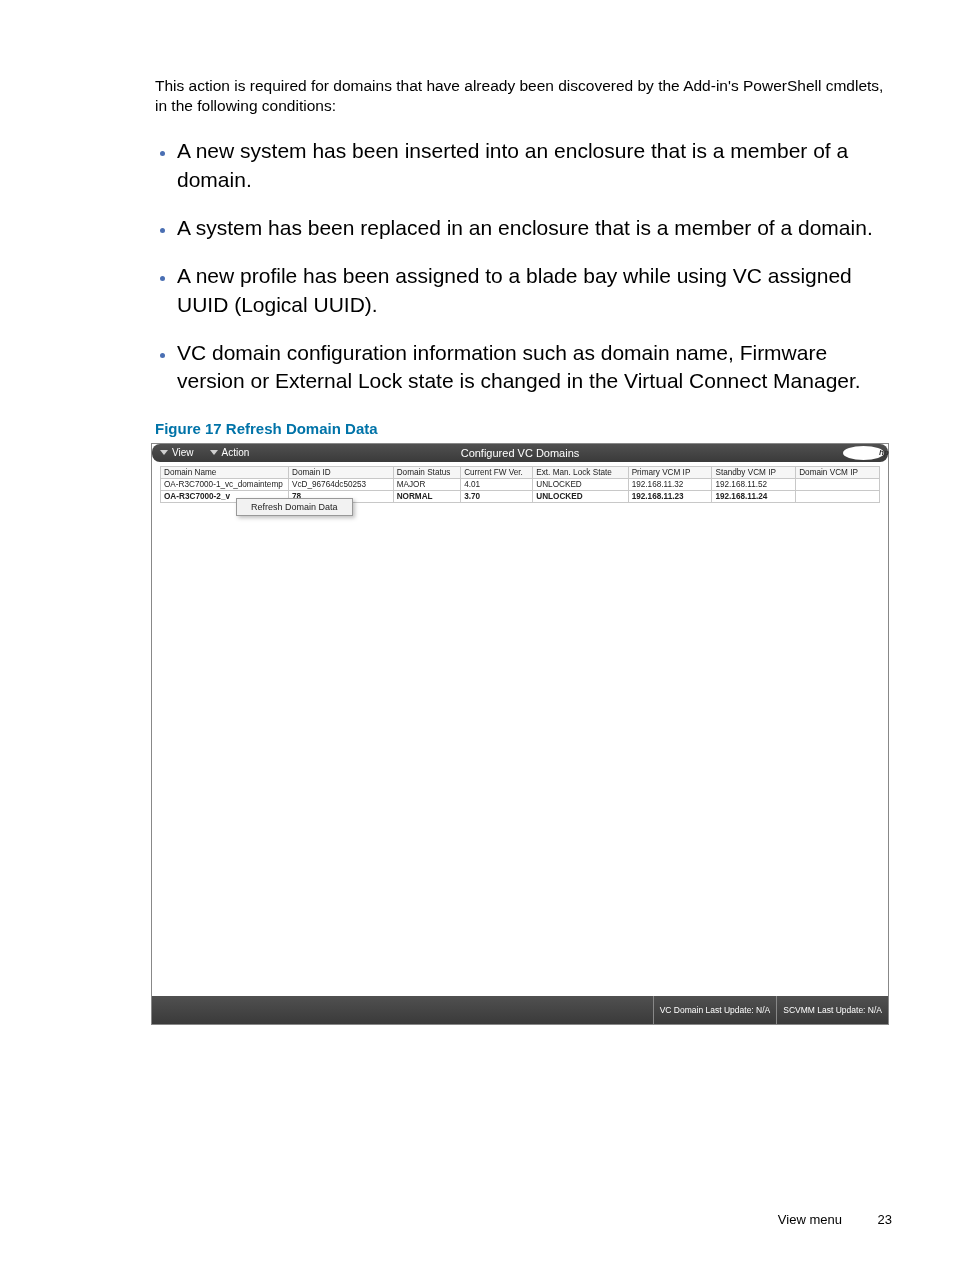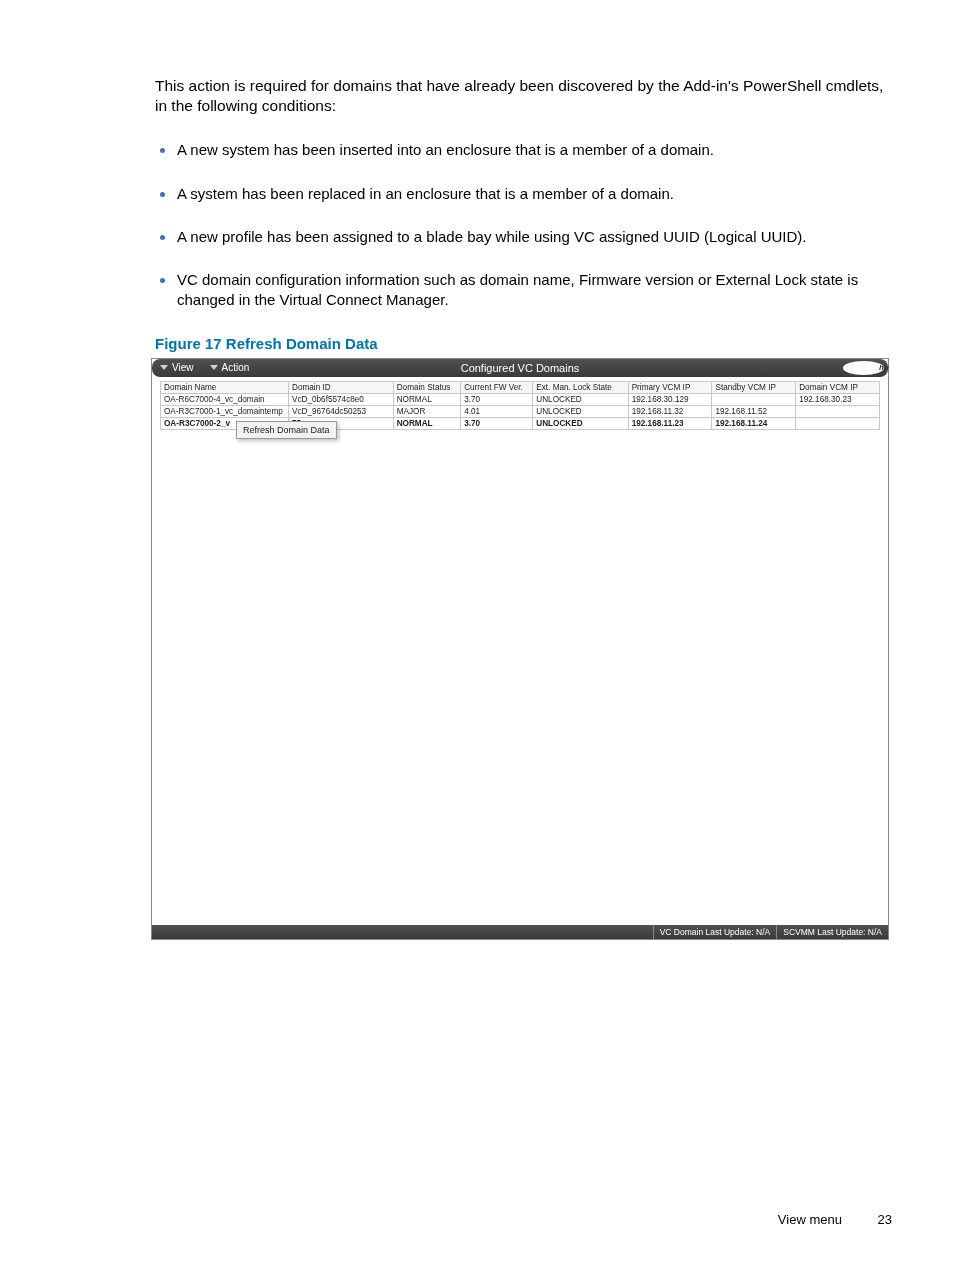--- a/index.html
+++ b/index.html
@@ -21,21 +21,21 @@
     line-height: 1.35;
     margin-bottom: 10px;
   }
   ul.conditions {
     margin: 8px 0 18px 0;
     padding-left: 22px;
   }
   ul.conditions li {
     margin: 20px 0;
     line-height: 1.35;
-    font-size: 15px;
+    font-size: 21px;
     color: #000;
   }
   ul.conditions li::marker {
     color: #4a6fb3;
     font-size: 18px;
   }
   .figure-caption {
     color: #0073a8;
     font-weight: bold;
     font-size: 15px;
@@ -120,34 +120,34 @@
     height: 12px;
   }
   table.domains th {
     font-weight: normal;
     background: #f6f6f6;
   }
   tr.bold td { font-weight: bold; }
 
   .context-menu {
     position: absolute;
-    top: 62px;
+    top: 54px;
     left: 84px;
     background: #f2f2f2;
     border: 1px solid #999;
     box-shadow: 2px 2px 4px rgba(0,0,0,0.25);
-    padding: 3px 6px;
+    padding: 3px 14px;
     font-size: 9px;
     color: #222;
   }
 
   .status-bar {
     position: absolute;
     bottom: 0; left: 0; right: 0;
-    height: 14px;
+    height: 28px;
     background: linear-gradient(#505050, #3a3a3a);
     color: #fff;
     font-size: 8.5px;
     display: flex;
     justify-content: flex-end;
     align-items: center;
   }
   .status-bar .cell {
     border-left: 1px solid #888;
     padding: 0 6px;
@@ -213,30 +213,20 @@
             <th>Domain Status</th>
             <th>Current FW Ver.</th>
             <th>Ext. Man. Lock State</th>
             <th>Primary VCM IP</th>
             <th>Standby VCM IP</th>
             <th>Domain VCM IP</th>
           </tr>
         </thead>
         <tbody>
           <tr>
-            <td>OA-R6C7000-4_vc_domain</td>
-            <td>VcD_0b6f5574c8e0</td>
-            <td>NORMAL</td>
-            <td>3.70</td>
-            <td>UNLOCKED</td>
-            <td>192.168.30.129</td>
-            <td></td>
-            <td>192.168.30.23</td>
-          </tr>
-          <tr>
             <td>OA-R3C7000-1_vc_domaintemp</td>
             <td>VcD_96764dc50253</td>
             <td>MAJOR</td>
             <td>4.01</td>
             <td>UNLOCKED</td>
             <td>192.168.11.32</td>
             <td>192.168.11.52</td>
             <td></td>
           </tr>
           <tr class="bold">

